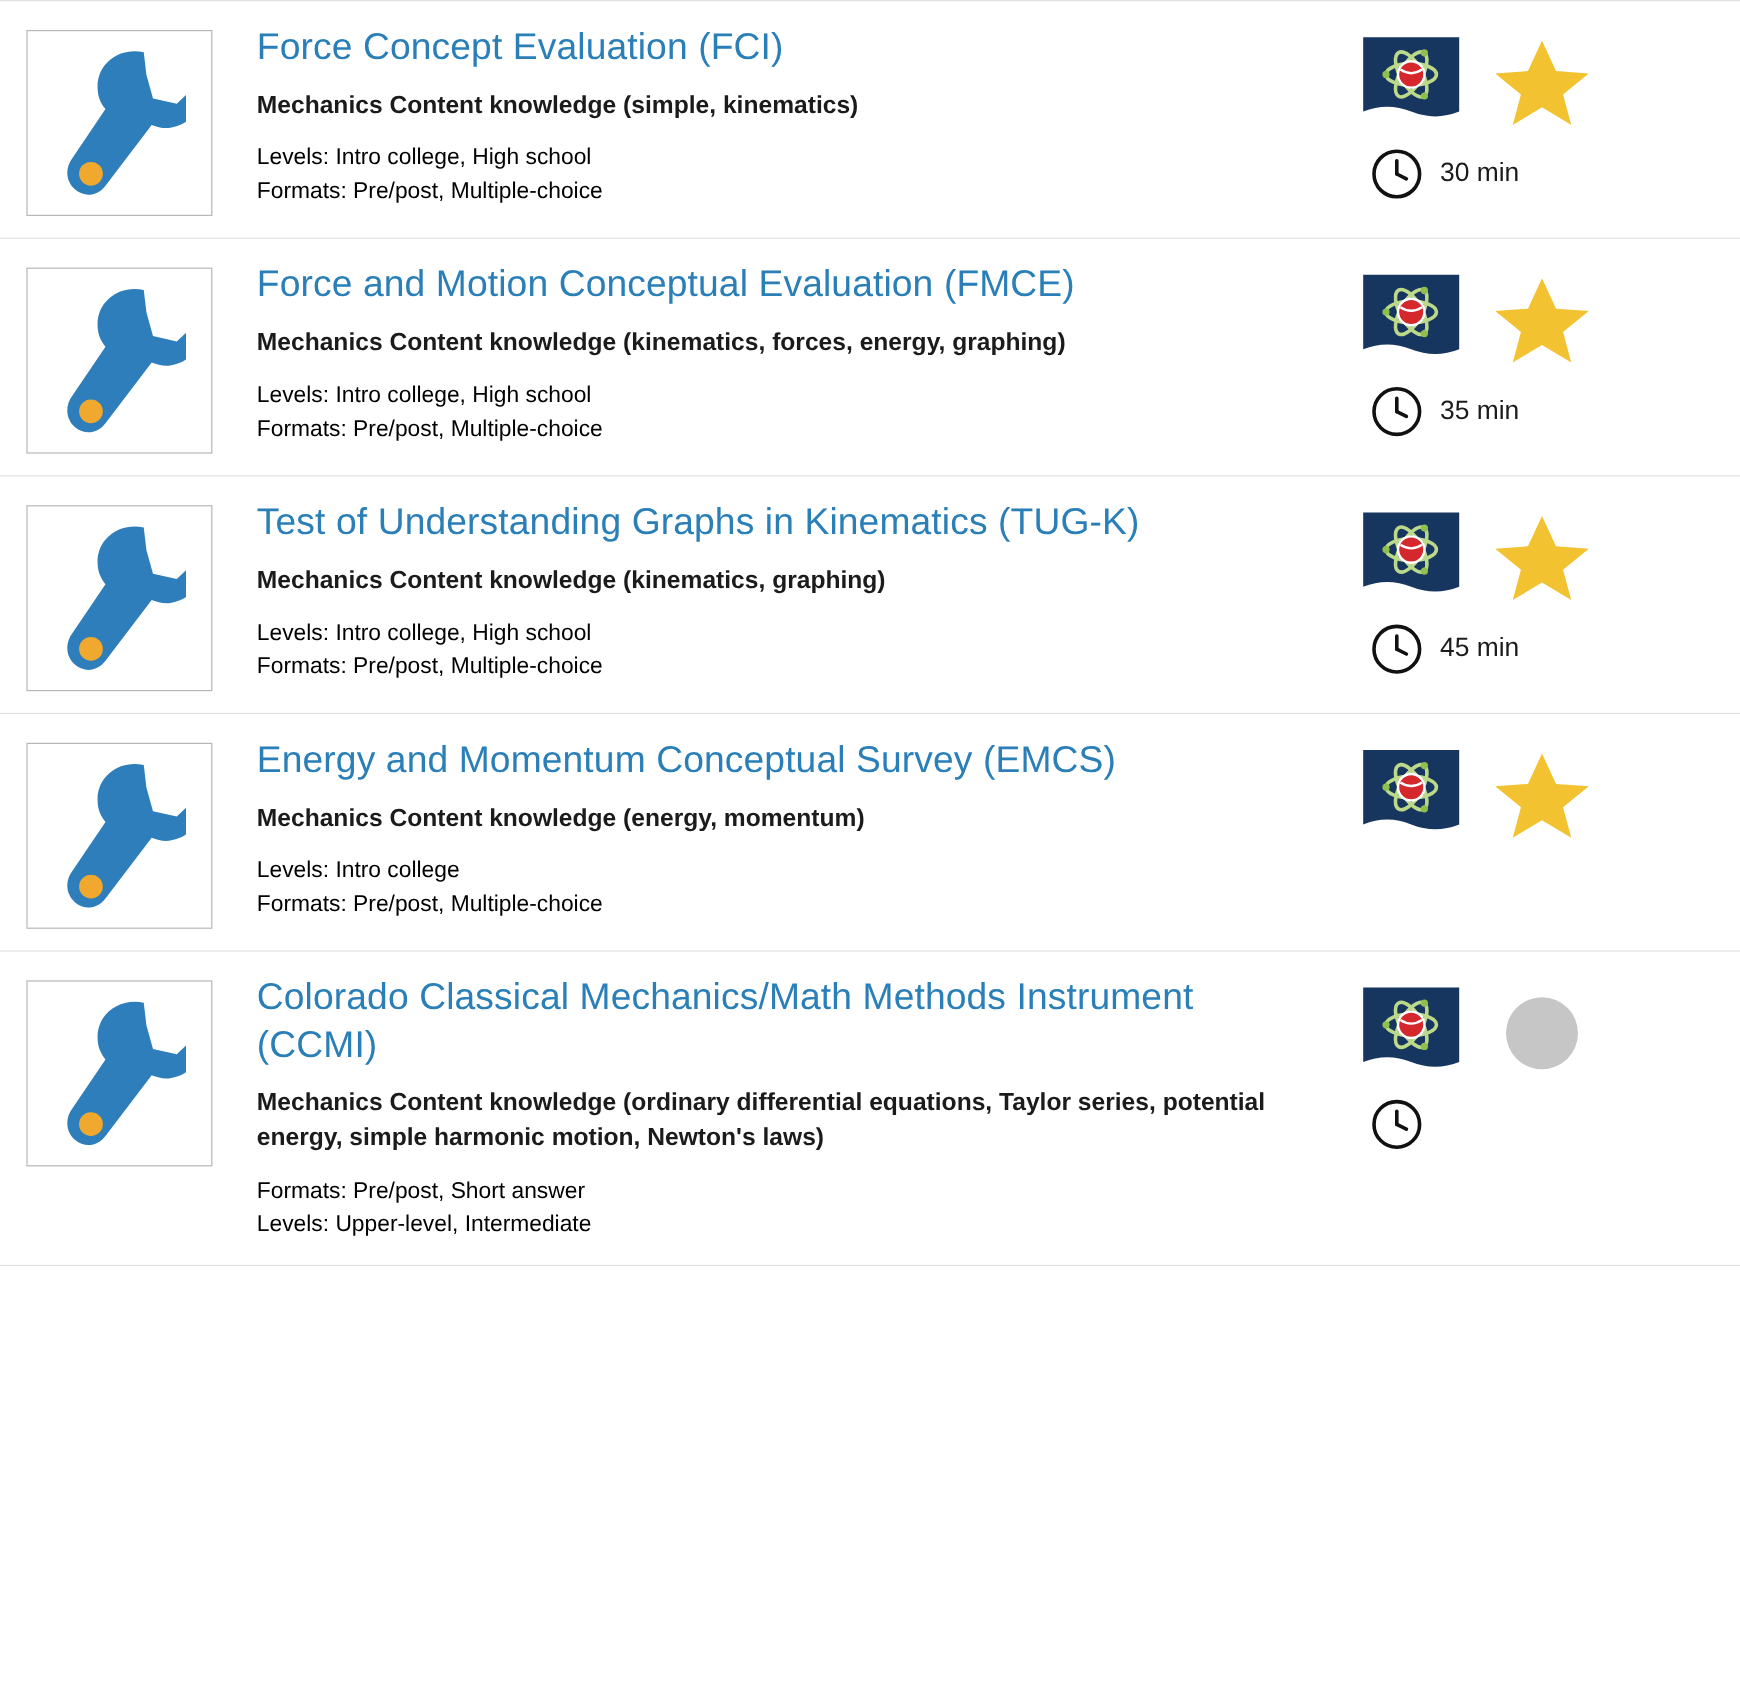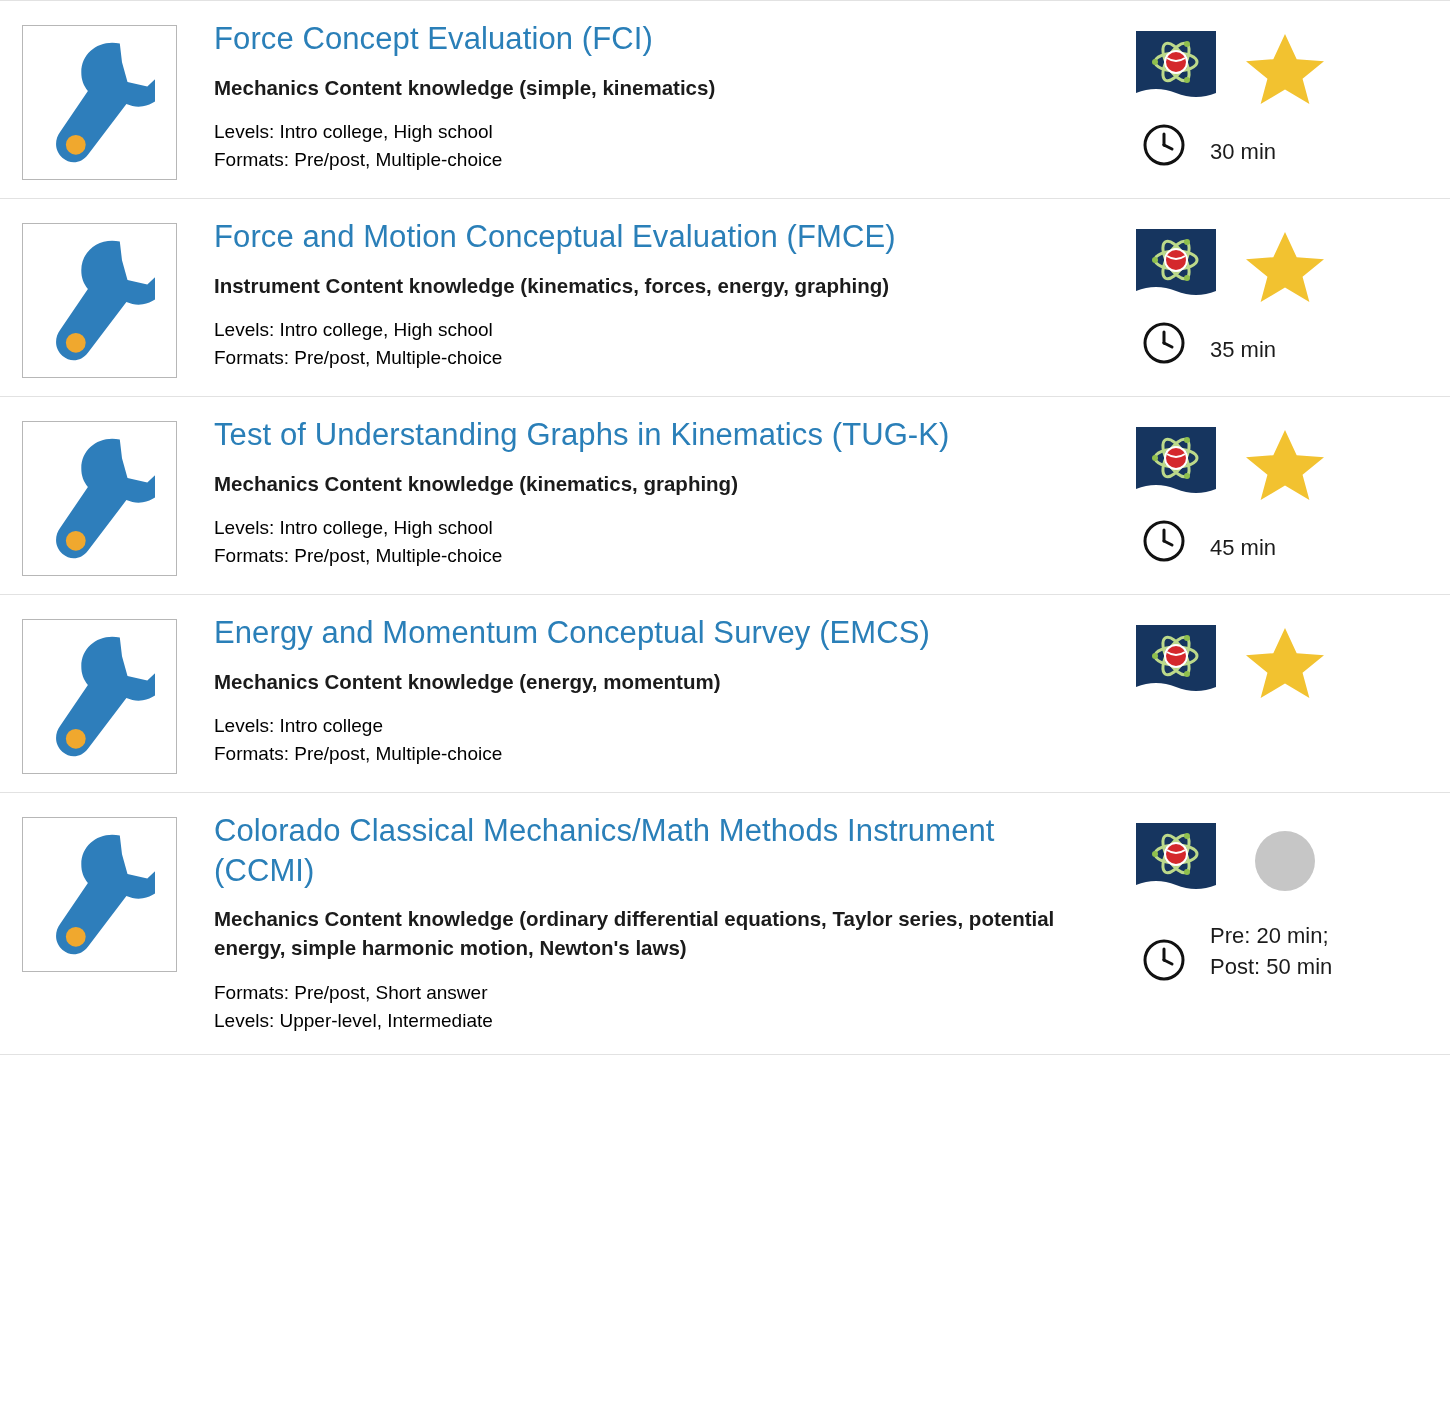--- a/index.html
+++ b/index.html
@@ -85,22 +85,22 @@
   .gray-dot {
     width: 60px;
     height: 60px;
     border-radius: 50%;
     background: #c6c6c6;
     display: block;
     margin-left: 9px;
   }
   .time-line {
     display: flex;
-    align-items: flex-end;
-    gap: 24px;
+    align-items: flex-start;
+    gap: 14px;
     margin-top: 12px;
     padding-left: 12px;
   }
   .clock-icon { width: 44px; height: 44px; flex: 0 0 44px; }
   .time-text {
     color: #1b1b1b;
     font-size: 22px;
     line-height: 1.42;
     padding-top: 5px;
     white-space: pre-line;
@@ -164,21 +164,21 @@
       <div class="tool-box">
         <svg class="wrench-svg" viewBox="0 0 100 120" width="110" height="132">
           <path d="M68 6 C50 2 33 14 33 32 c0 7 2 12 6 17 L14 86 c-6 8 -5 18 2 24 c7 6 17 5 23 -3 l35 -46 c5 2 10 3 15 2 c17 -3 26 -19 22 -35 l-18 17 l-18 -4 l-5 -18 Z" fill="#2e7ebb"></path>
           <circle cx="28" cy="98" r="9" fill="#f0a82e"></circle>
         </svg>
       </div>
     </div>
 
     <div class="row-main">
       <a class="row-title" href="#">Force and Motion Conceptual Evaluation (FMCE)</a>
-      <div class="row-subtitle">Instrument Content knowledge (kinematics, forces, energy, graphing)</div>
+      <div class="row-subtitle">Mechanics Content knowledge (kinematics, forces, energy, graphing)</div>
       <div class="row-meta">Levels: Intro college, High school</div>
       <div class="row-meta">Formats: Pre/post, Multiple-choice</div>
     </div>
 
     <div class="row-right">
       <div class="badge-line">
         <svg class="flag-icon" viewBox="0 0 92 80">
           <path d="M6 2 h80 v62 q-20 8 -40 0 q-20 -8 -40 0 Z" fill="#16355f"></path>
           <g transform="translate(46,33)">
             <ellipse rx="21" ry="9" fill="none" stroke="#bcd98a" stroke-width="3"></ellipse>
@@ -333,18 +333,16 @@
         </svg>
 
         <span class="gray-dot"></span>
       </div>
       <div class="time-line">
         <svg class="clock-icon" viewBox="0 0 44 44">
           <circle cx="22" cy="22" r="19" fill="#ffffff" stroke="#111111" stroke-width="3"></circle>
           <line x1="22" y1="22" x2="22" y2="11" stroke="#111111" stroke-width="3" stroke-linecap="round"></line>
           <line x1="22" y1="22" x2="30" y2="26" stroke="#111111" stroke-width="3" stroke-linecap="round"></line>
         </svg>
-        <span class="time-text">Pre: 20 min;
-Post: 50 min</span>
       </div>
     </div>
   </div>
 </div>
 
 </body></html>

